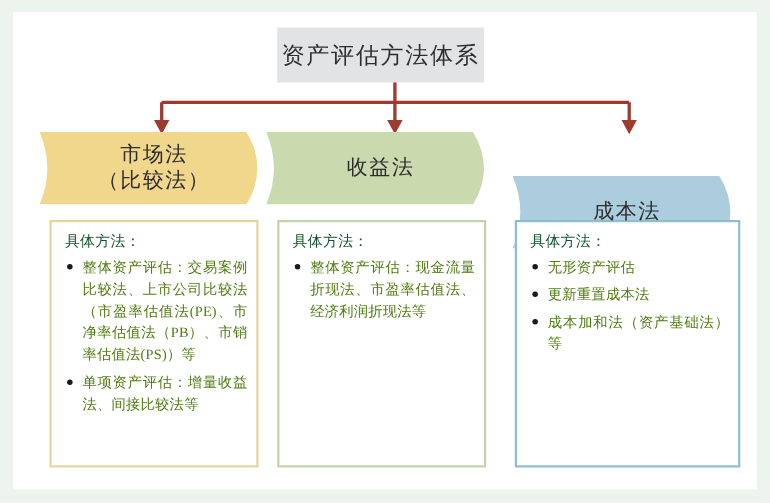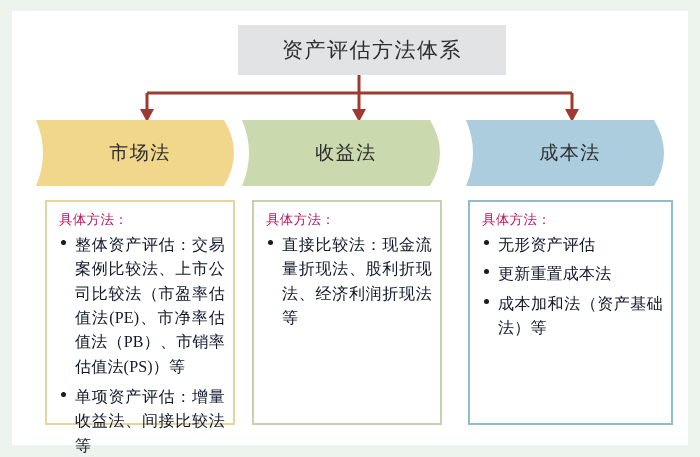--- a/index.html
+++ b/index.html
@@ -19,22 +19,22 @@
   #stage{
     position:absolute;
     left:12px;top:11px;
     width:676px;height:434px;
     background:#ffffff;
   }
 
   
   #title-box{
     position:absolute;
-    left:238px;top:25px;
-    width:268px;height:50px;
+    left:252px;top:25px;
+    width:188px;height:50px;
     background:#e2e3e5;
     display:flex;align-items:center;justify-content:center;
   }
   #title-text{
     font-size:21px;
     color:#2e2e30;
     letter-spacing:1.5px;
     white-space:nowrap;
   }
 
@@ -53,50 +53,50 @@
     position:relative;
     text-align:center;
     font-size:19px;
     color:#2d2d2f;
     letter-spacing:1.5px;
     line-height:1.25;
     z-index:2;
   }
   #ribbon-market{left:36px;width:208px;}
   #ribbon-income{left:242px;width:208px;}
-  #ribbon-cost{left:466px;width:208px;}
+  #ribbon-cost{left:466px;width:208px;margin-top:40px;}
 
   
   .panel{
     position:absolute;
     top:200px;
     height:225px;
     background:#ffffff;
     border:2px solid #ccc;
     box-sizing:border-box;
     padding:9px 8px 6px 10px;
   }
   #panel-market{left:45px;width:190px;border-color:#e7d49a;}
   #panel-income{left:252px;width:190px;border-color:#c3d3ac;}
   #panel-cost  {left:468px;width:205px;border-color:#8ebece;}
 
   .panel-head{
     font-size:13.5px;
-    color:#be185d;
+    color:#14532d;
     margin:0 0 4px 2px;
     letter-spacing:.3px;
   }
   .bullets{margin:0;padding:0;list-style:none;}
   .bullets li{
     position:relative;
     padding-left:18px;
     margin-bottom:6px;
-    font-size:16px;
+    font-size:13px;
     line-height:1.52;
-    color:#0f172a;
+    color:#4d7c0f;
     text-align:justify;
     text-justify:inter-ideograph;
     letter-spacing:.2px;
   }
   .bullets li::before{
     content:"";
     position:absolute;
     left:4px;top:7px;
     width:5px;height:5px;
     border-radius:50%;
@@ -128,20 +128,21 @@
       <polygon points="565,109 579,109 572,122"></polygon>
     </g>
   </svg>
 
   <div class="ribbon" id="ribbon-market">
     <svg viewBox="0 0 208 66" preserveAspectRatio="none">
       <path d="M0,0 Q14,33 0,66 L188,66 Q208,33 188,0 Z" fill="#f0d78c"></path>
     </svg>
     <div class="rlabel">
       <div>市场法</div>
+      <div>（比较法）</div>
     </div>
   </div>
 
   <div class="ribbon" id="ribbon-income">
     <svg viewBox="0 0 208 66" preserveAspectRatio="none">
       <path d="M0,0 Q14,33 0,66 L188,66 Q208,33 188,0 Z" fill="#cbdaae"></path>
     </svg>
     <div class="rlabel">
       <div>收益法</div>
     </div>
@@ -160,21 +161,21 @@
     <div class="panel-head">具体方法：</div>
     <ul class="bullets">
       <li>整体资产评估：交易案例比较法、上市公司比较法（市盈率估值法(PE)、市净率估值法（PB）、市销率估值法(PS)）等</li>
       <li>单项资产评估：增量收益法、间接比较法等</li>
     </ul>
   </div>
 
   <div class="panel" id="panel-income">
     <div class="panel-head">具体方法：</div>
     <ul class="bullets">
-      <li>直接比较法：现金流量折现法、股利折现法、经济利润折现法等</li>
+      <li>整体资产评估：现金流量折现法、市盈率估值法、经济利润折现法等</li>
     </ul>
   </div>
 
   <div class="panel" id="panel-cost">
     <div class="panel-head">具体方法：</div>
     <ul class="bullets">
       <li>无形资产评估</li>
       <li>更新重置成本法</li>
       <li>成本加和法（资产基础法）等</li>
     </ul>

